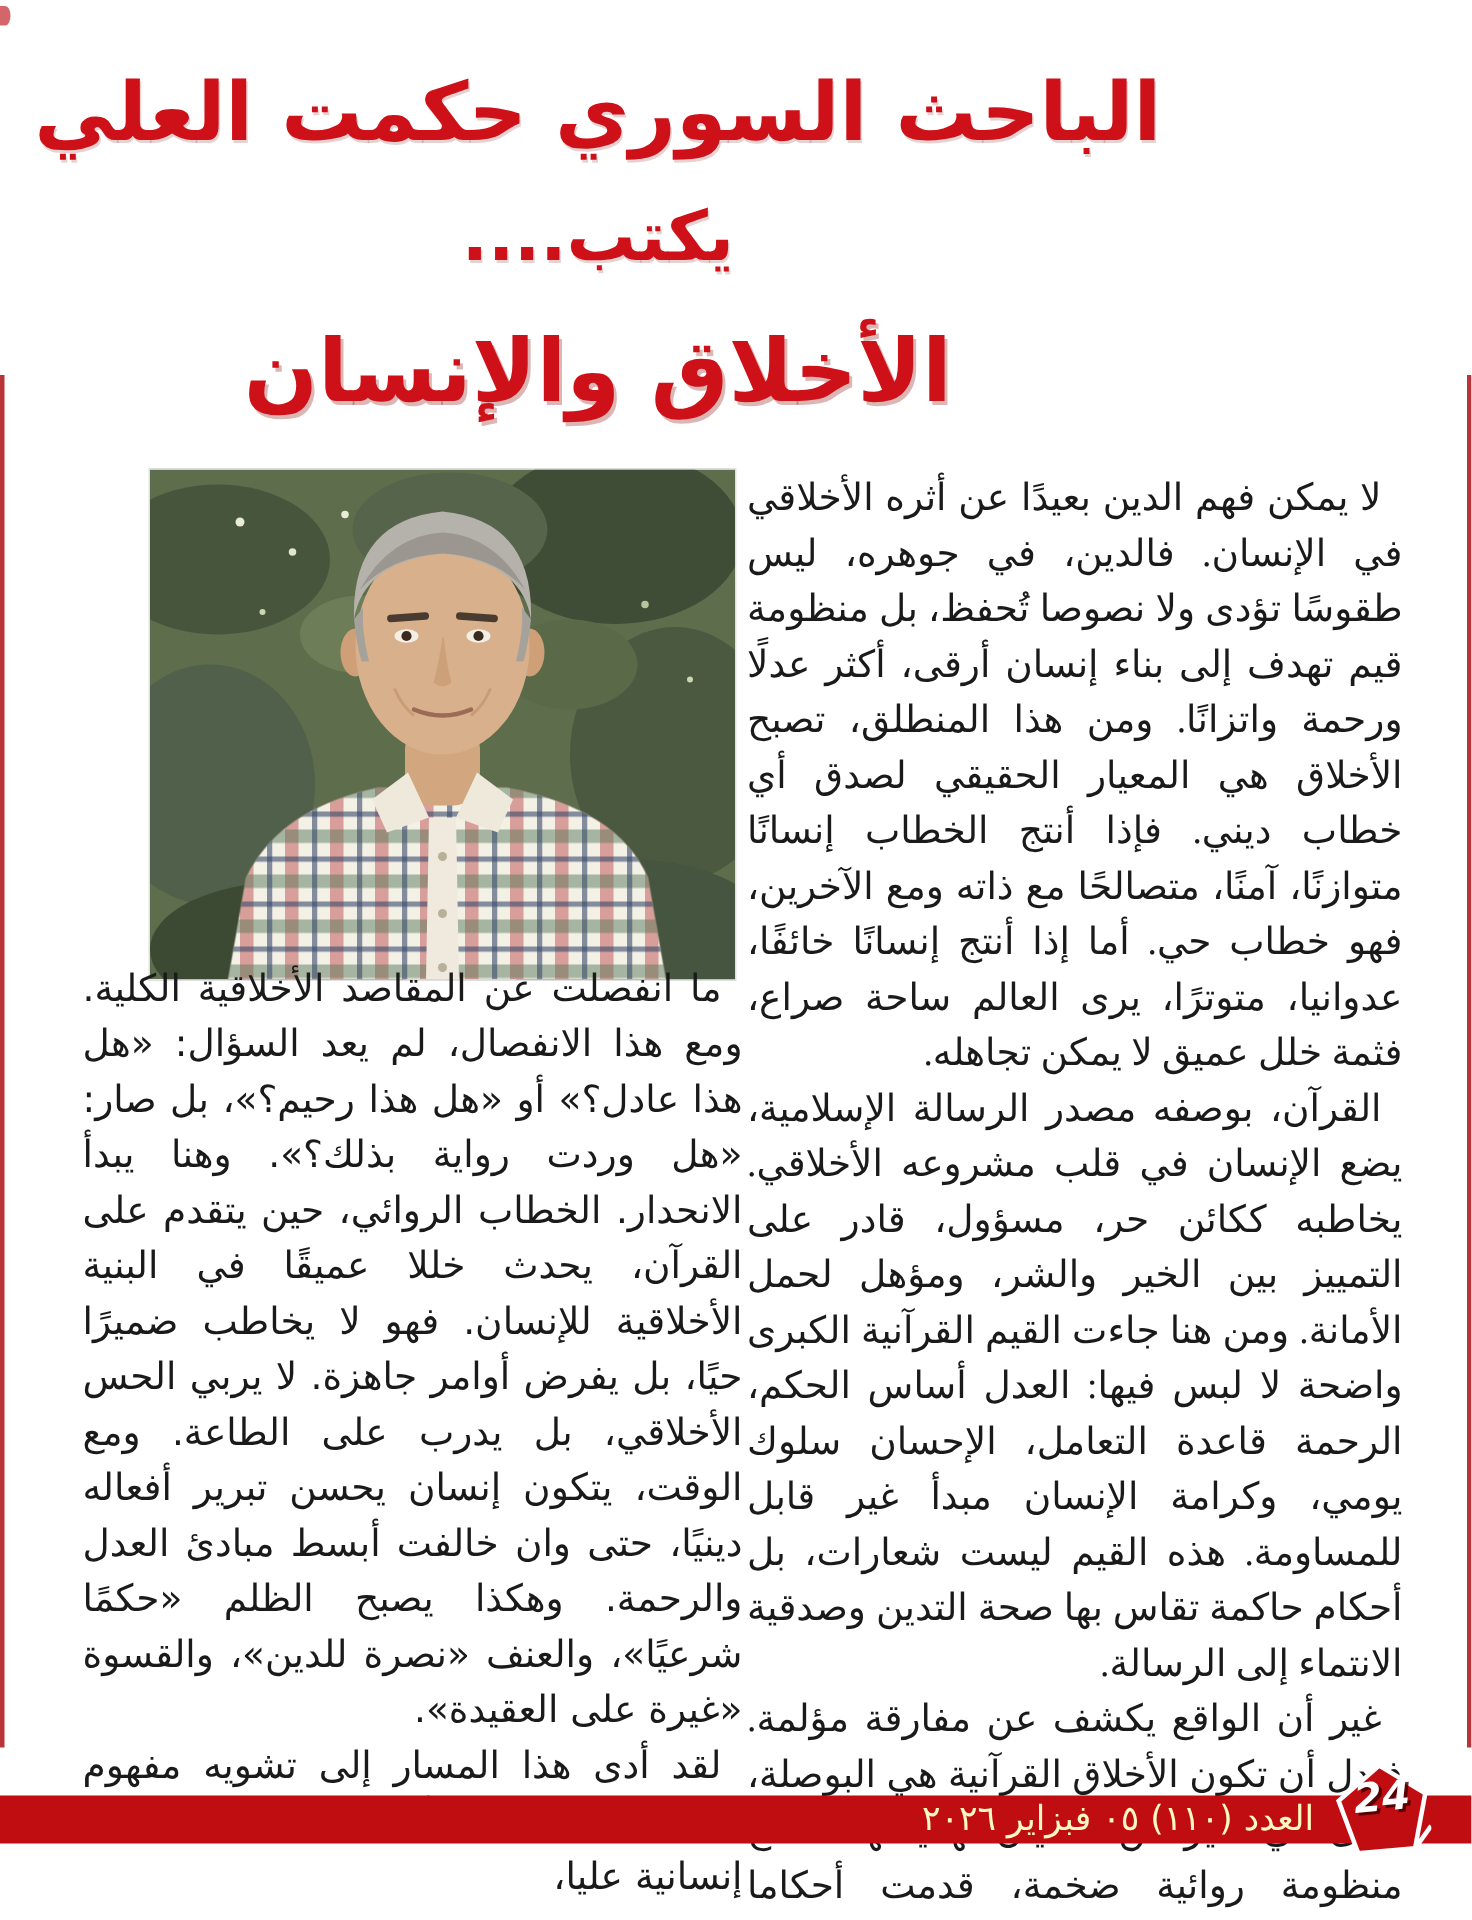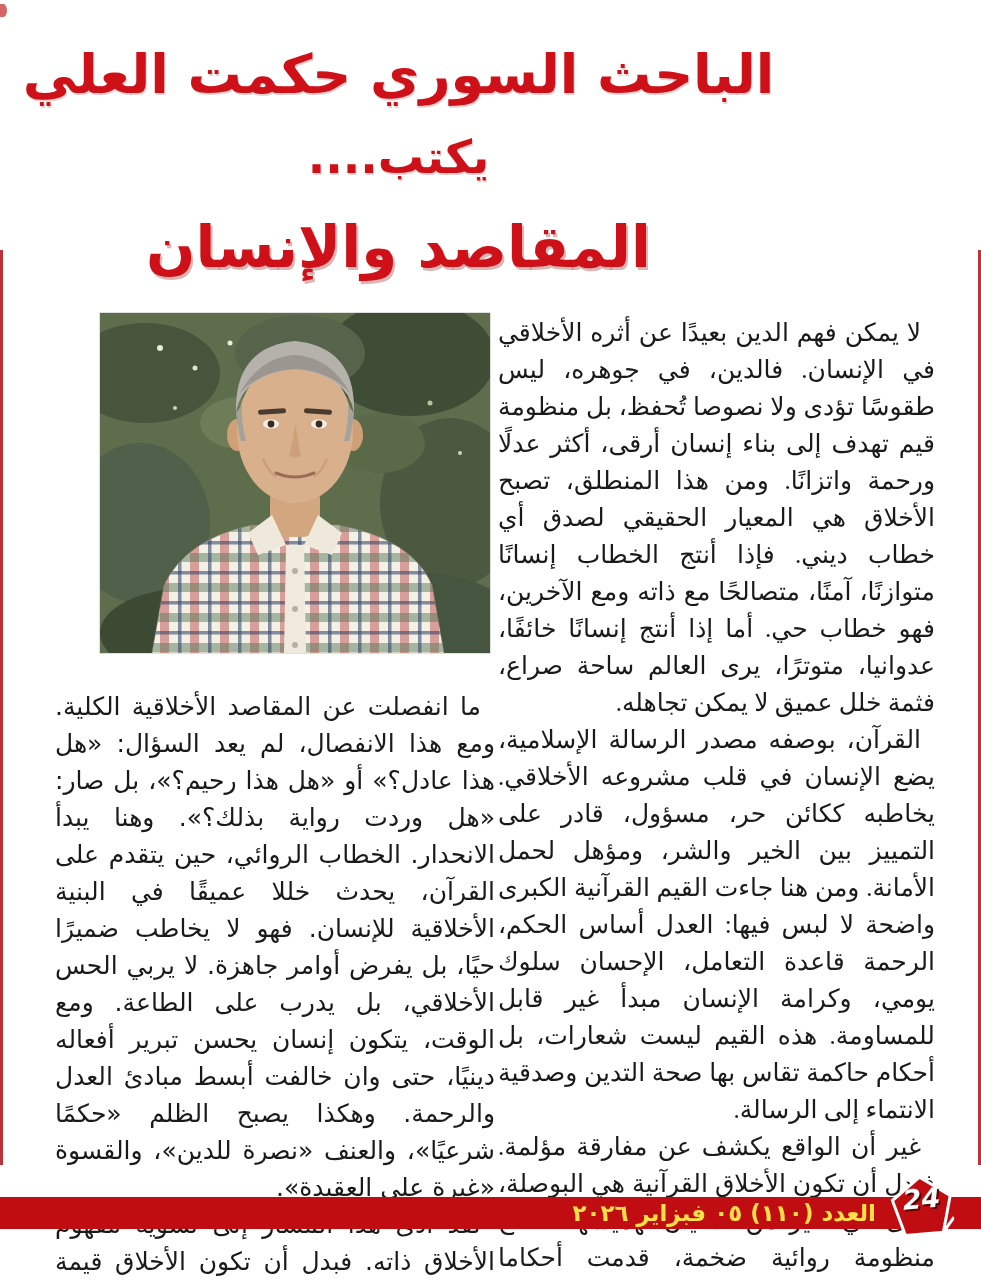--- a/index.html
+++ b/index.html
@@ -26,41 +26,41 @@
   
   .photo{position:absolute;left:100px;top:313px;width:390px;height:340px;overflow:hidden;
     box-shadow:0 0 0 1px rgba(0,0,0,.12);}
   .photo svg{display:block;}
 
   
   .col{position:absolute;direction:rtl;text-align:justify;color:#1a1a1a;
     font-size:25px;line-height:37px;}
   .col p{margin:0;text-indent:14px;}
   .col-right{left:498px;top:314px;width:437px;height:846px;font-family:Liberation Serif, serif;}
-  .col-left{left:55px;top:688px;width:440px;height:490px;}
+  .col-left{left:55px;top:640px;width:440px;height:490px;}
 
   
   .footer-bar{position:absolute;left:0;top:1197px;width:981px;height:32px;background:#c00d12;}
   .footer-text{position:absolute;right:105px;top:0;height:27px;line-height:32px;
-    color:#fde047;font-size:23px;font-weight:bold;direction:rtl;}
+    color:#fef9c3;font-size:23px;font-weight:normal;direction:rtl;}
   .page-badge{position:absolute;right:28px;top:1176px;width:62px;height:60px;transform:rotate(-5deg);}
   .badge-num{position:absolute;left:0;top:7px;width:62px;text-align:center;color:#ffffff;
     font-size:27px;font-weight:bold;font-style:italic;text-shadow:2px 2px 0 rgba(60,0,0,.8);}
 </style>
 </head>
 <body>
 
 <div class="corner-speck"></div>
 <div class="edge-rule left"></div>
 <div class="edge-rule right"></div>
 
 <div class="header">
   <div class="line1">الباحث السوري حكمت العلي</div>
   <div class="line2">يكتب....</div>
-  <div class="line3">المقاصد والإنسان</div>
+  <div class="line3">الأخلاق والإنسان</div>
 </div>
 
 <div class="photo">
   <svg width="390" height="340" viewBox="0 0 390 340" xmlns="http://www.w3.org/2000/svg">
     <defs>
       <pattern id="plaid" width="30" height="30" patternUnits="userSpaceOnUse">
         <rect width="30" height="30" fill="#f3f0e6"></rect>
         <rect x="0" width="9" height="30" fill="#c05a5a" opacity="0.55"></rect>
         <rect y="0" width="30" height="9" fill="#5a7a5c" opacity="0.5"></rect>
         <rect x="18" width="3.5" height="30" fill="#39496b" opacity="0.6"></rect>

